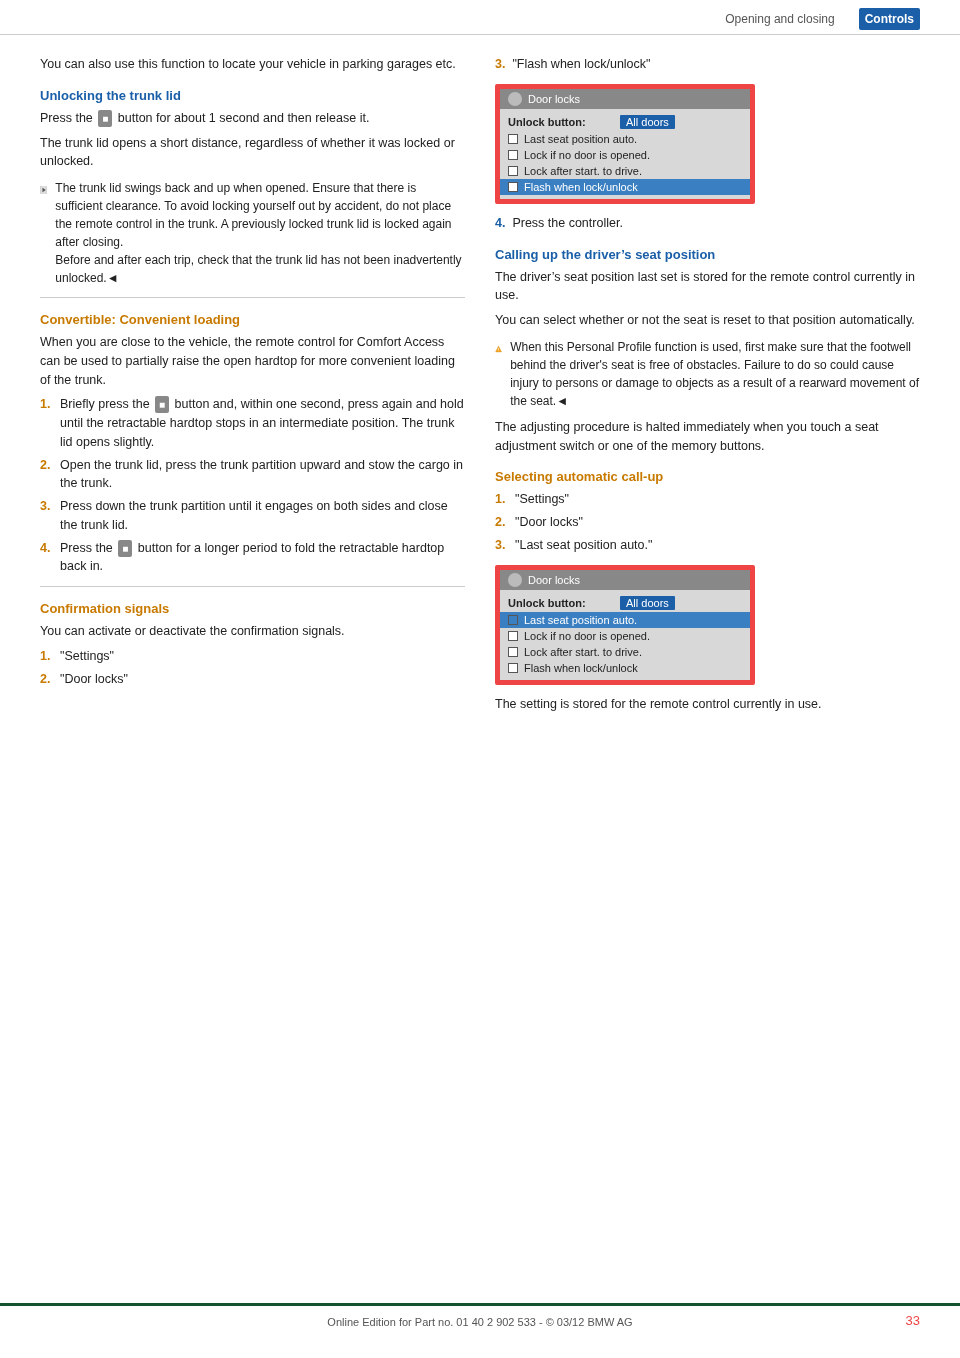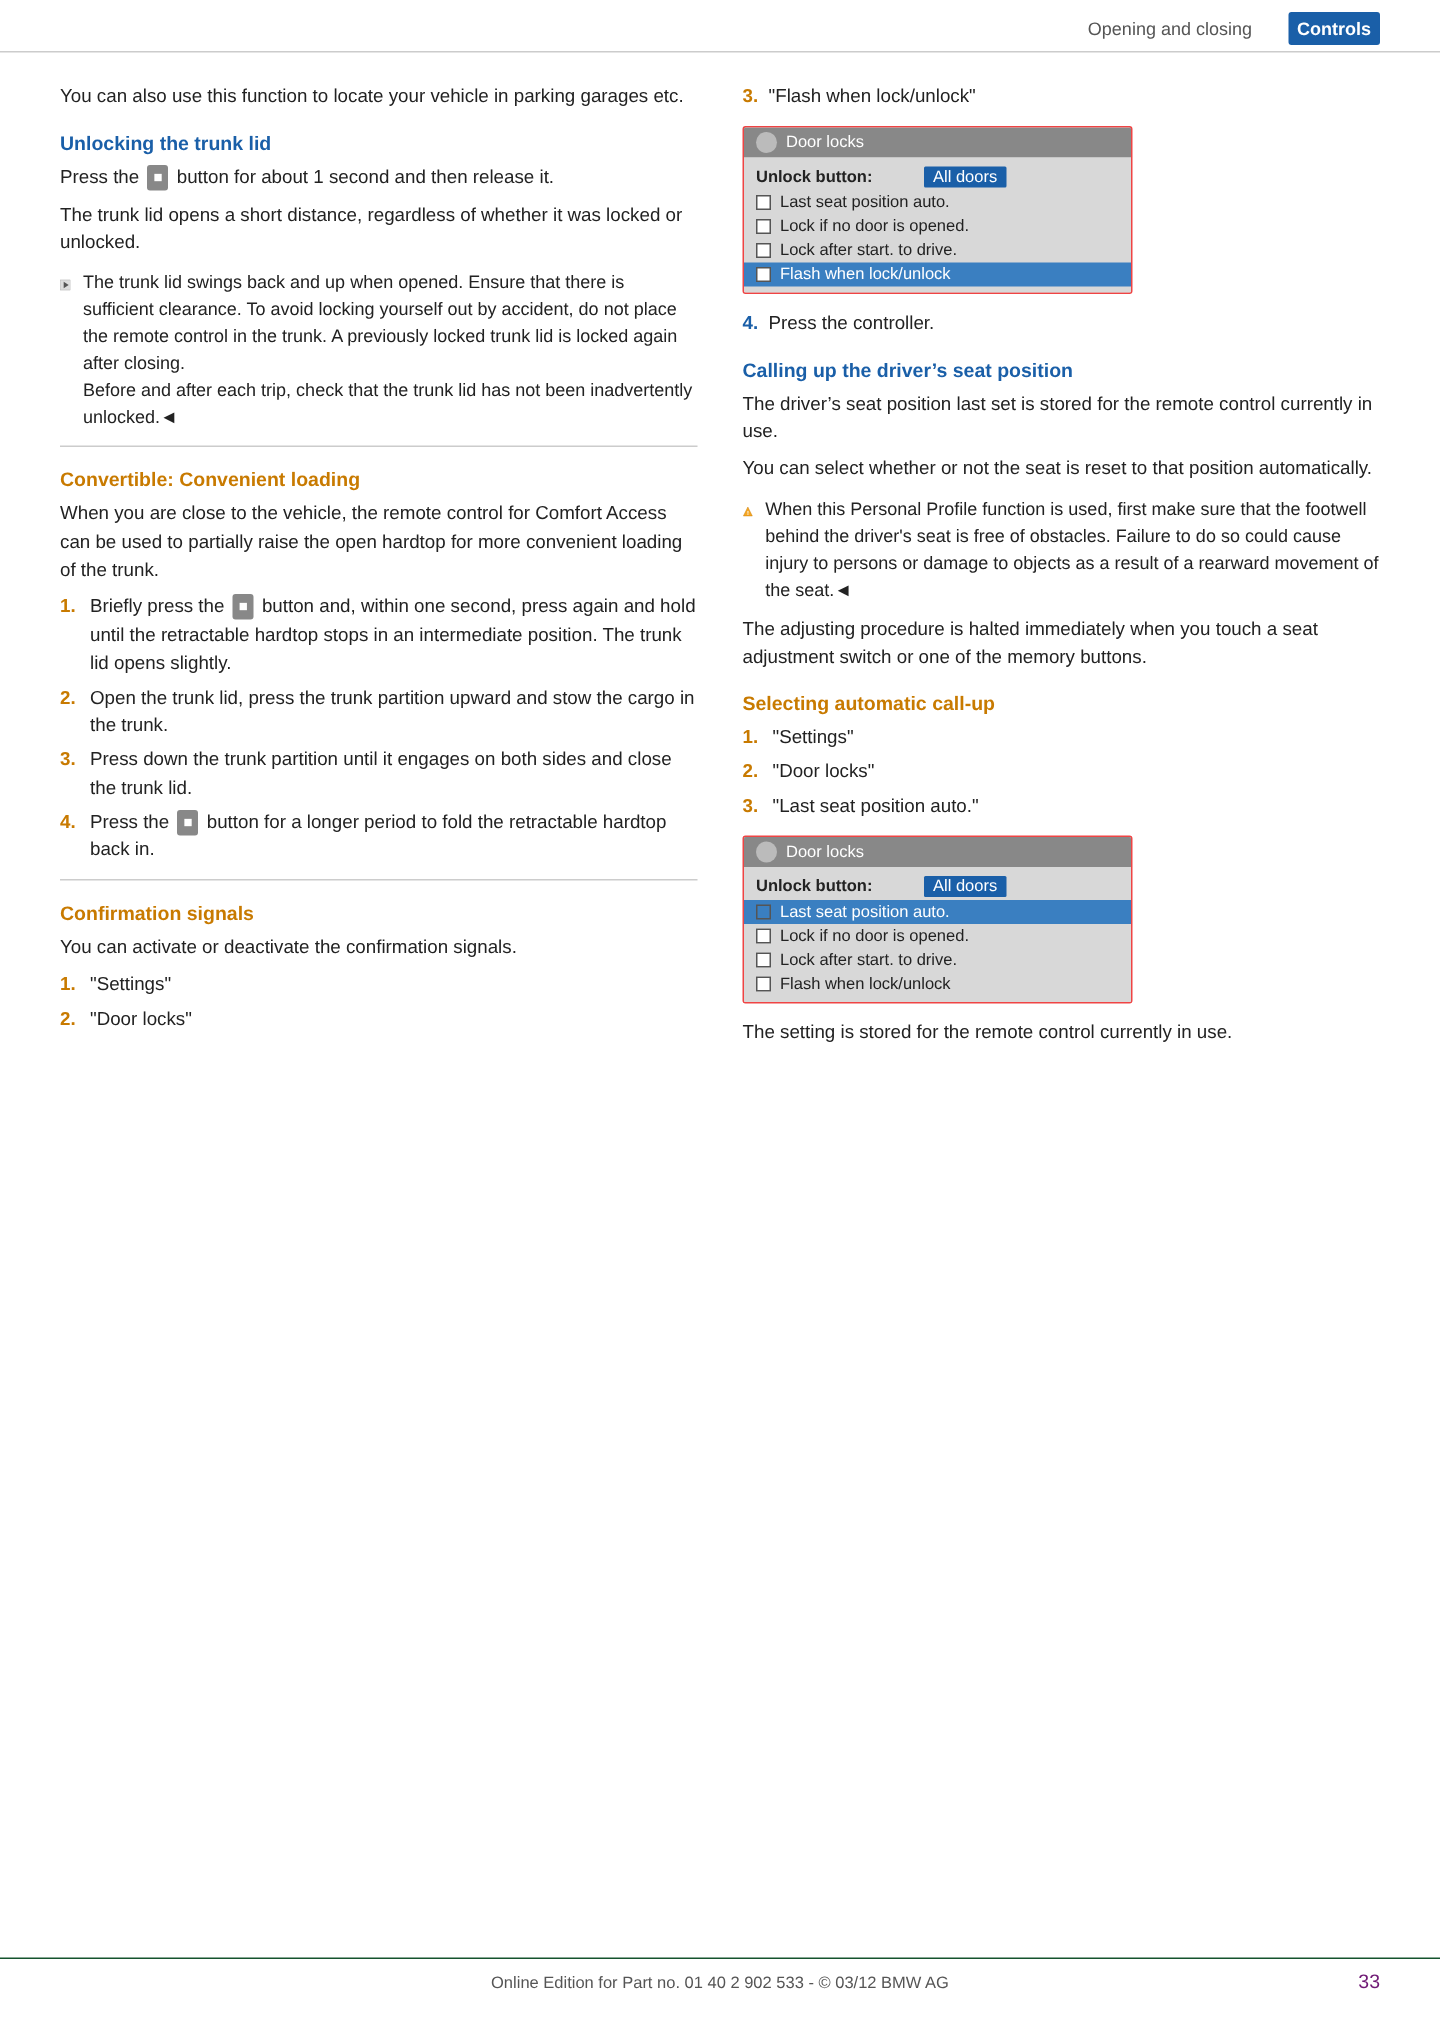--- a/index.html
+++ b/index.html
@@ -133,21 +133,21 @@
     }
 
     
     .play-icon-svg {
       width: 22px;
       height: 22px;
     }
 
     
     .ui-screenshot {
-      border: 1px solid #ef4444;
+      border: 5px solid #ef4444;
       background: #e0e0e0;
       margin: 10px 0;
       padding: 0;
       width: 100%;
       max-width: 260px;
       border-radius: 2px;
       overflow: hidden;
     }
 
     .ui-screenshot-header {
@@ -237,30 +237,30 @@
     .footer {
       position: absolute;
       bottom: 30px;
       left: 0;
       right: 0;
       display: flex;
       justify-content: center;
       align-items: center;
       font-size: 11px;
       color: #555;
-      border-top: 1px solid #14532d;
+      border-top: 3px solid #14532d;
       padding-top: 10px;
     }
 
     .page-number {
       position: absolute;
       bottom: 30px;
       right: 40px;
       font-size: 13px;
-      color: #701a75;
+      color: #ef4444;
     }
 
     .divider-line {
       border: none;
       border-top: 1px solid #ccc;
       margin: 10px 0;
     }
 
     .inline-btn-icon {
       display: inline-block;

